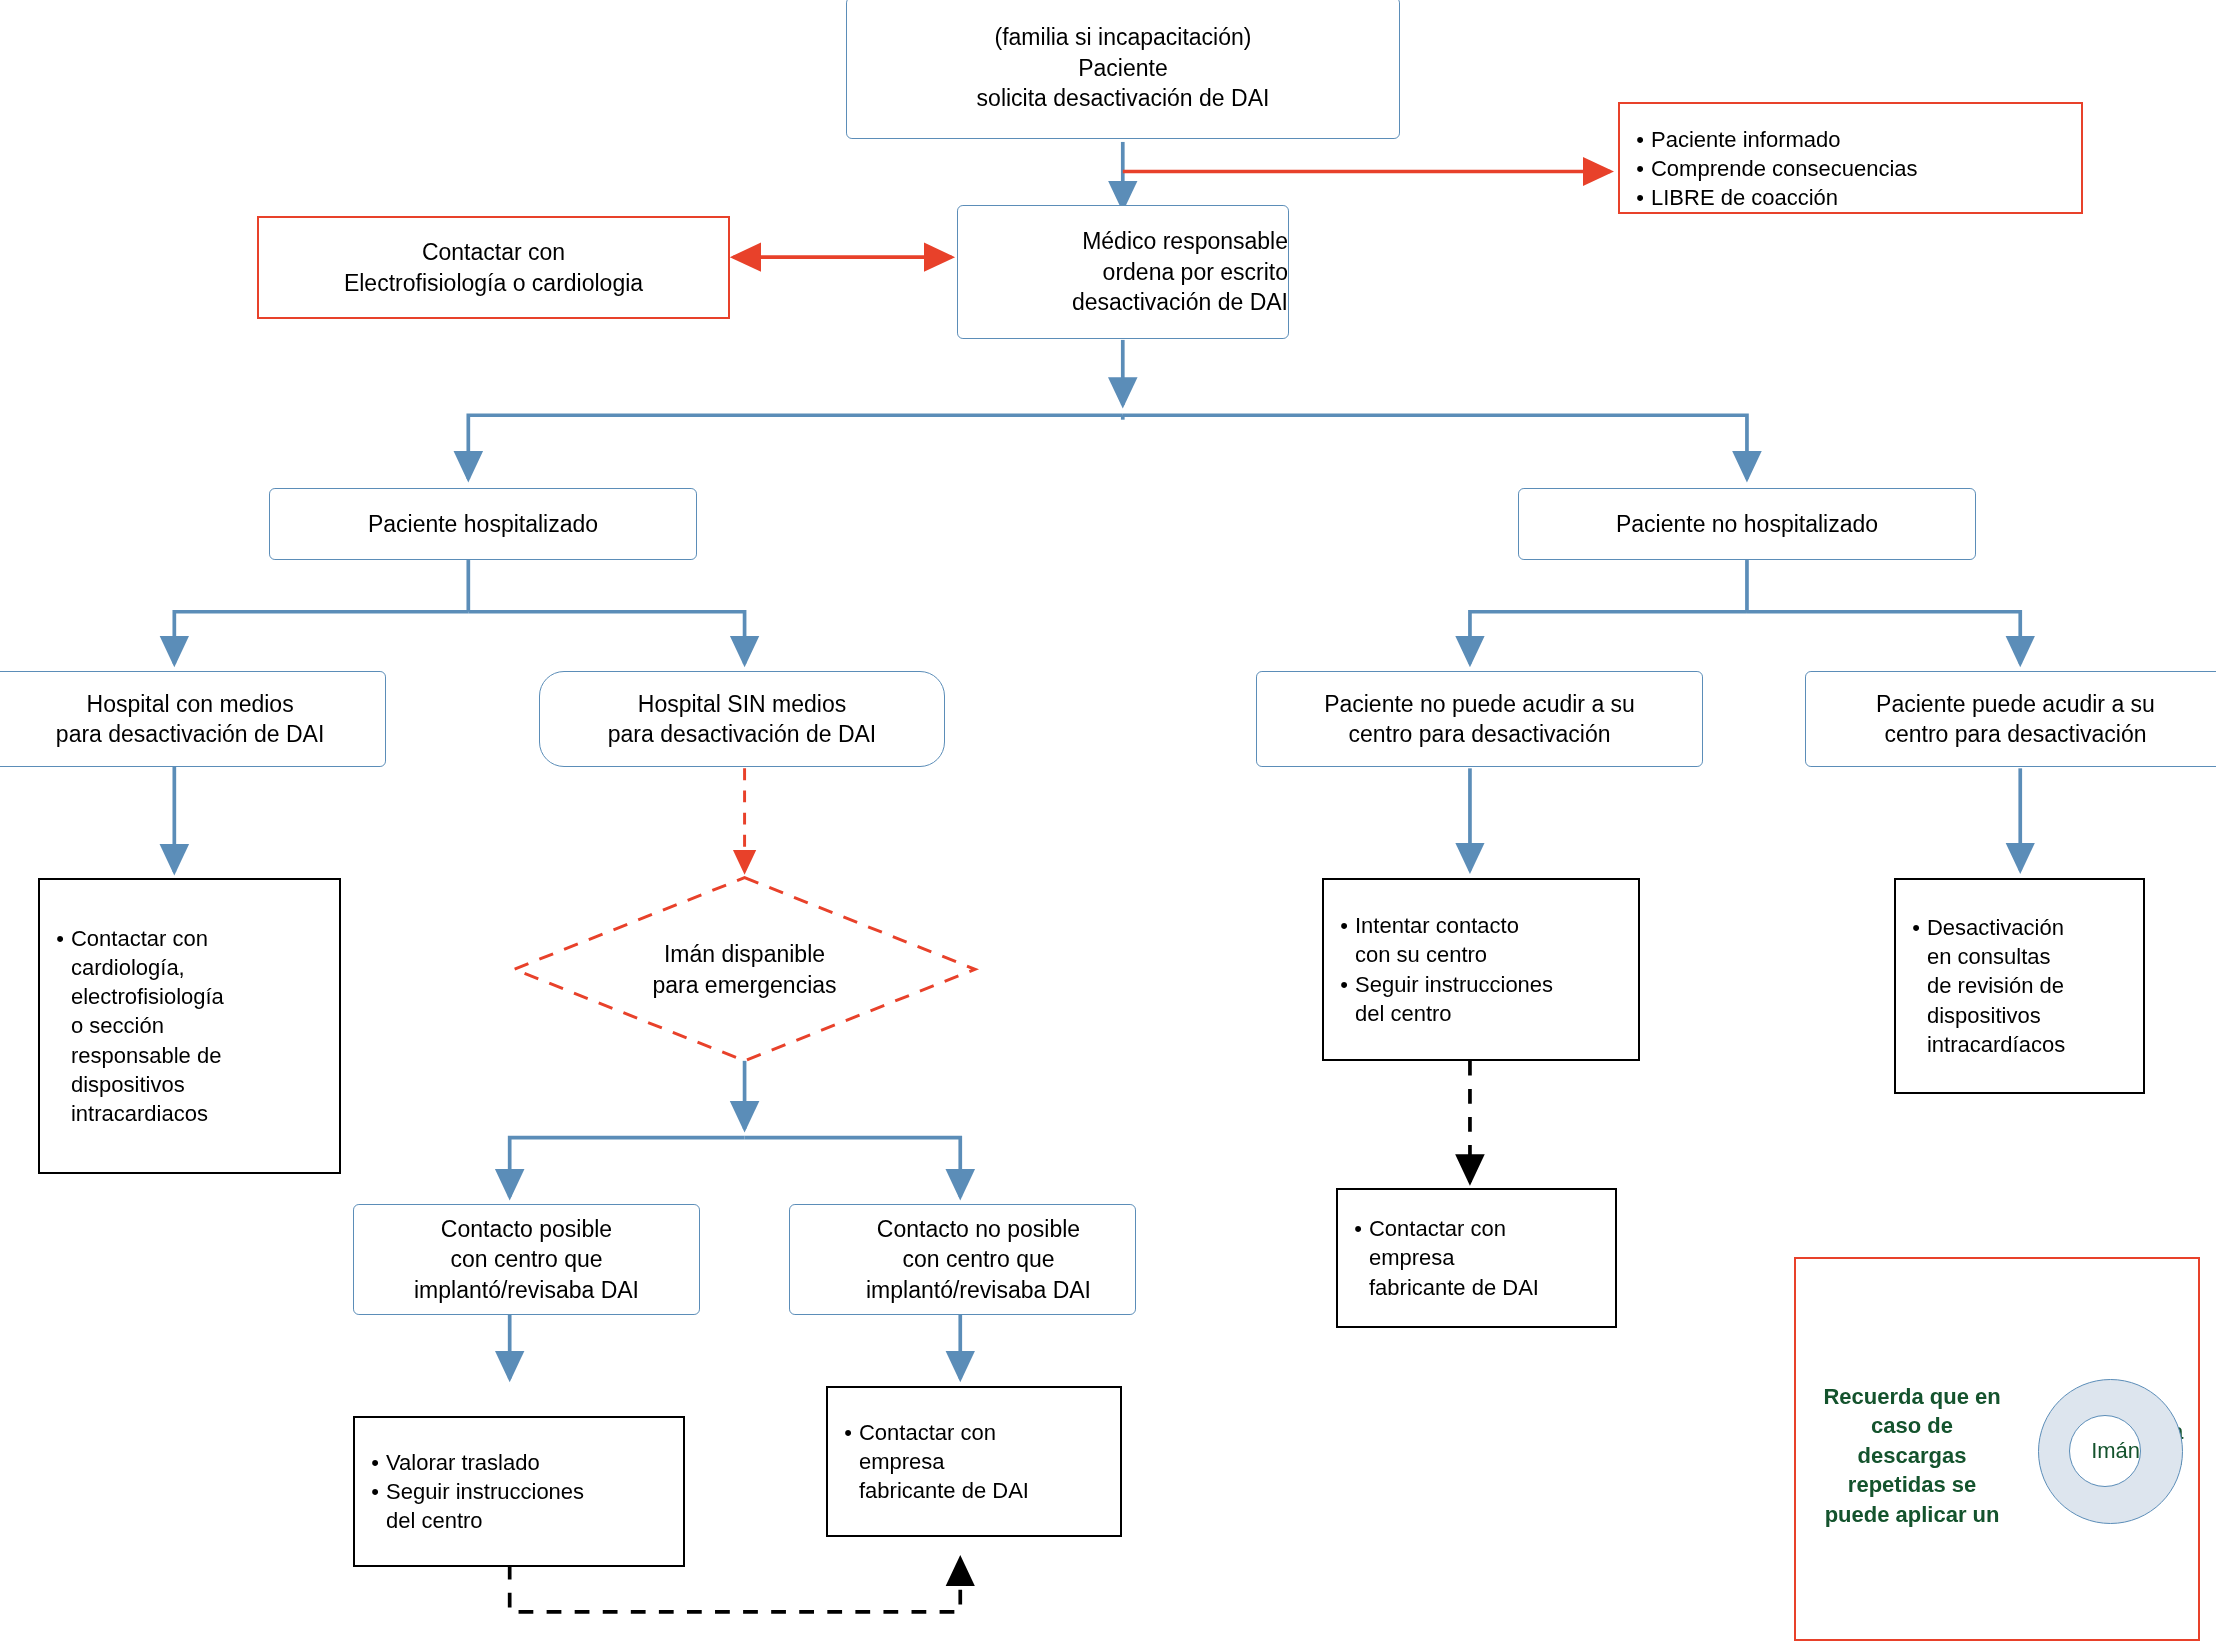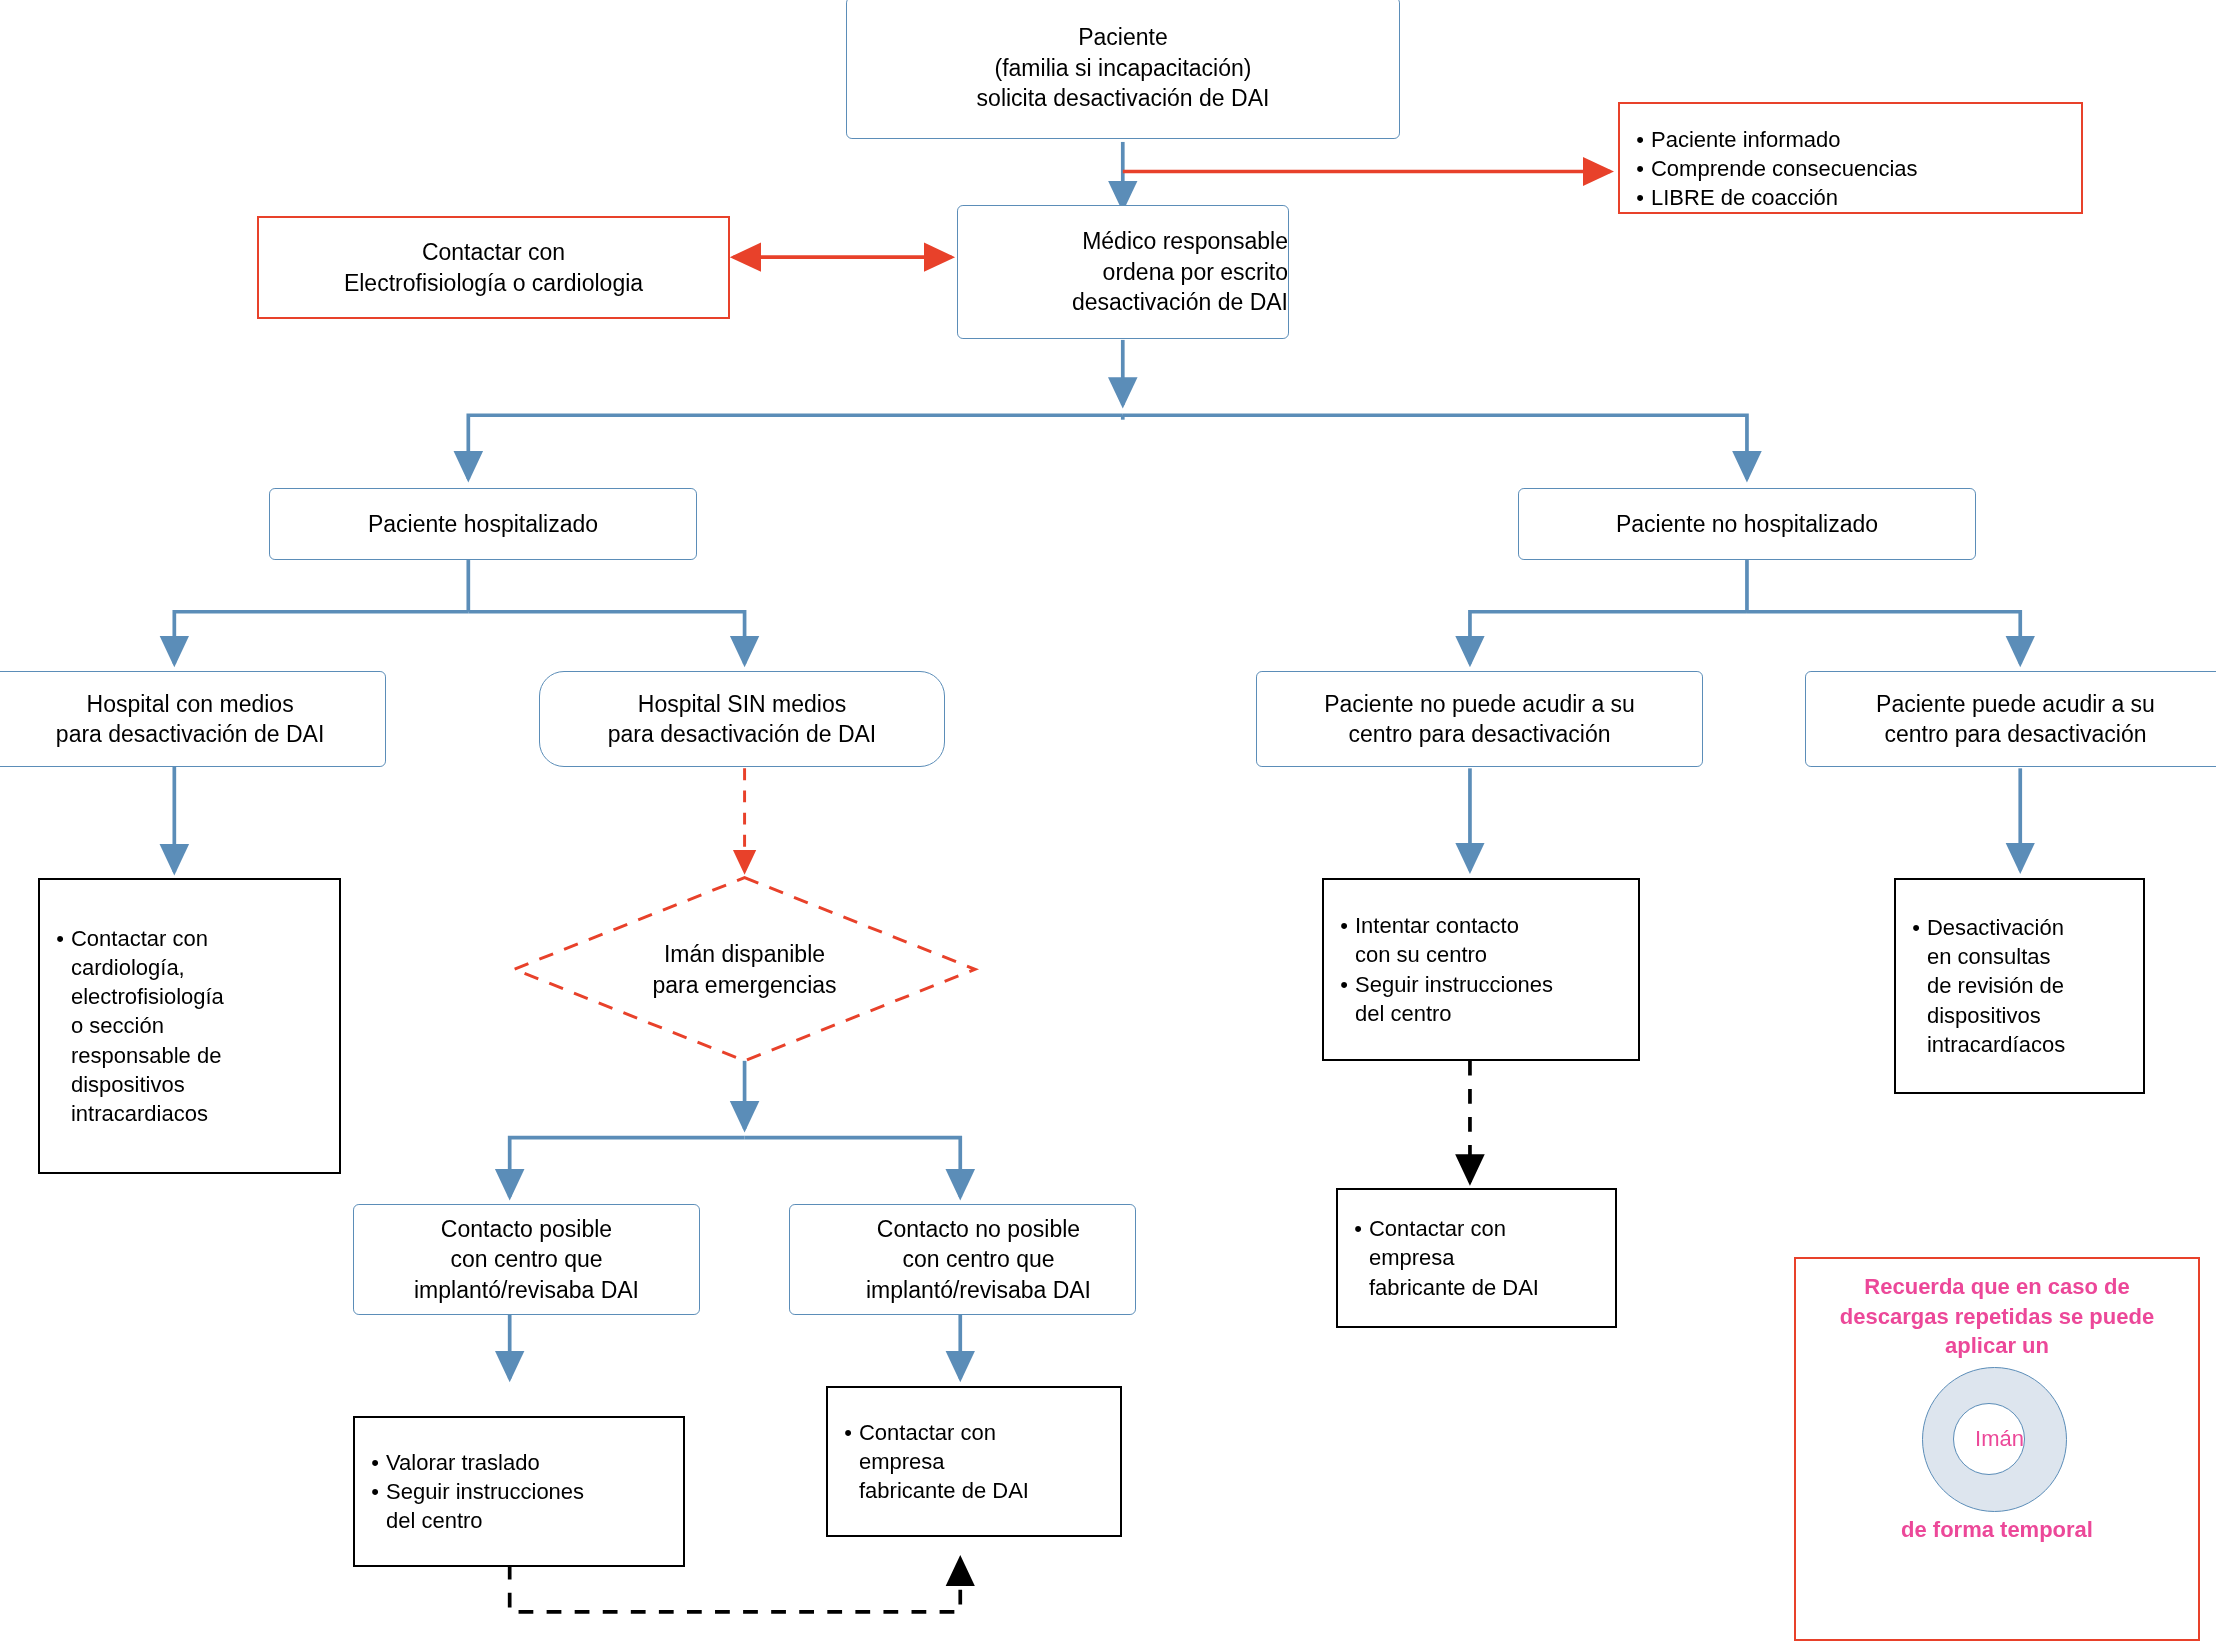--- a/index.html
+++ b/index.html
@@ -68,24 +68,23 @@
   }
   .bullets .bline.cont {
     padding-left: 17.7px;
   }
   .magnet-box {
     position: absolute;
     box-sizing: border-box;
     border: 2.2px solid #e8412a;
     background: #ffffff;
     display: flex;
-    flex-direction: column;
     align-items: center;
     text-align: center;
-    color: #ec4899;
+    color: #14532d;
   }
   .magnet-top {
     padding: 13.3px 19px 0 19px;
     line-height: 1.34;
     font-weight: bold;
     text-align: center;
   }
   .magnet-ring-wrap {
     position: relative;
     width: 170px;
@@ -192,22 +191,22 @@
     <path d="M690,2080 L690,2182 L1300,2182 L1300,2110" stroke="#000000" stroke-width="5" fill="none" stroke-dasharray="20,18" marker-end="url(#arrBlack)"></path>
 
     <path d="M1990,1040 L1990,1178" stroke="#5b8db8" stroke-width="5" fill="none" marker-end="url(#arrBlue)"></path>
 
     <path d="M1990,1436 L1990,1600" stroke="#000000" stroke-width="5" fill="none" stroke-dasharray="20,18" marker-end="url(#arrBlack)"></path>
 
     <path d="M2735,1040 L2735,1178" stroke="#5b8db8" stroke-width="5" fill="none" marker-end="url(#arrBlue)"></path>
   </svg>
 
   <div class="node blue" style="left:846px; top:-3px; width:554px; height:142px; font-size:23px;">
+    <span class="line">(familia si incapacitación)</span>
     <span class="line">Paciente</span>
-    <span class="line">(familia si incapacitación)</span>
     <span class="line">solicita desactivación de DAI</span>
   </div>
 
   <div class="node red bullets" style="left:1618px; top:102px; width:465px; height:112px; font-size:22px; justify-content:flex-end;">
     <span class="bline has-bullet">Paciente  informado</span>
     <span class="bline has-bullet">Comprende consecuencias</span>
     <span class="bline has-bullet">LIBRE de coacción</span>
   </div>
 
   <div class="node red" style="left:257px; top:216px; width:473px; height:103px; font-size:23px;">

